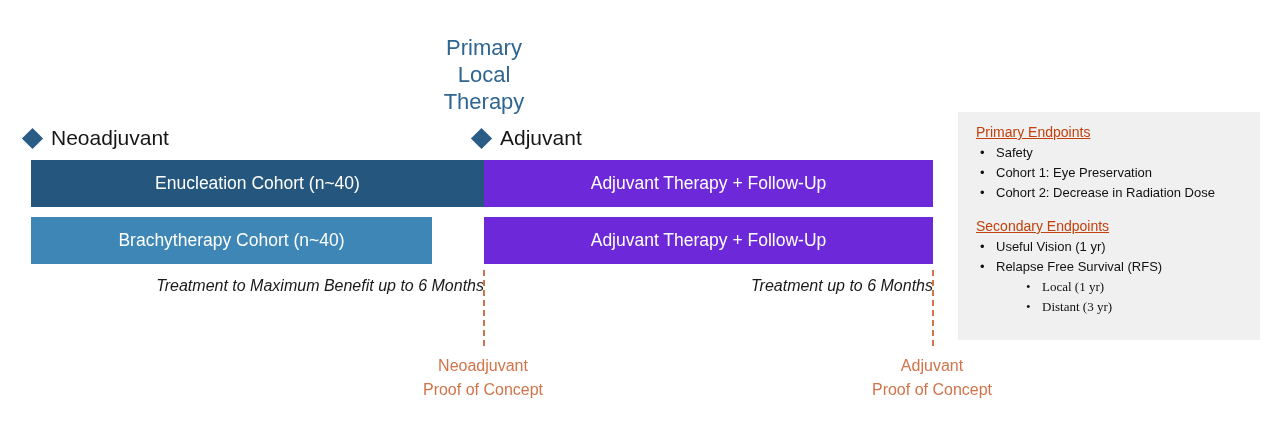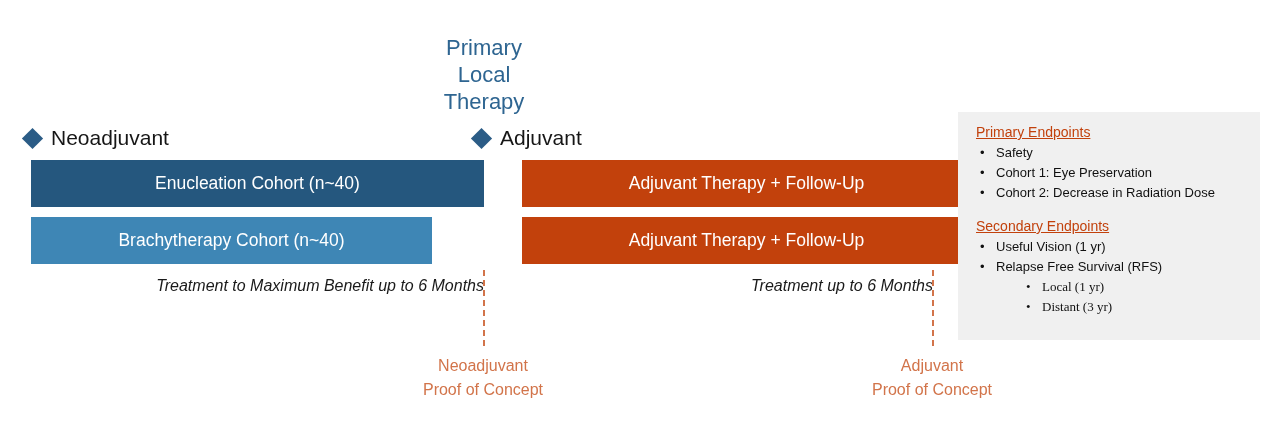--- a/index.html
+++ b/index.html
@@ -56,21 +56,21 @@
     height: 47px;
     display: flex;
     align-items: center;
     justify-content: center;
     color: #ffffff;
     font-size: 17.5px;
     box-sizing: border-box;
   }
   .bar-dark-blue  { background: #25577E; }
   .bar-light-blue { background: #3E86B5; }
-  .bar-purple     { background: #c2410c; margin-left: 38px; }
+  .bar-purple     { background: #6d28d9; }
 
   #bar-enucleation       { left: 31px;  top: 160px; width: 453px; }
   #bar-adjuvant-row1     { left: 484px; top: 160px; width: 449px; }
   #bar-brachytherapy     { left: 31px;  top: 217px; width: 401px; }
   #bar-adjuvant-row2     { left: 484px; top: 217px; width: 449px; }
 
   
   .duration-caption {
     position: absolute;
     font-size: 16px;

